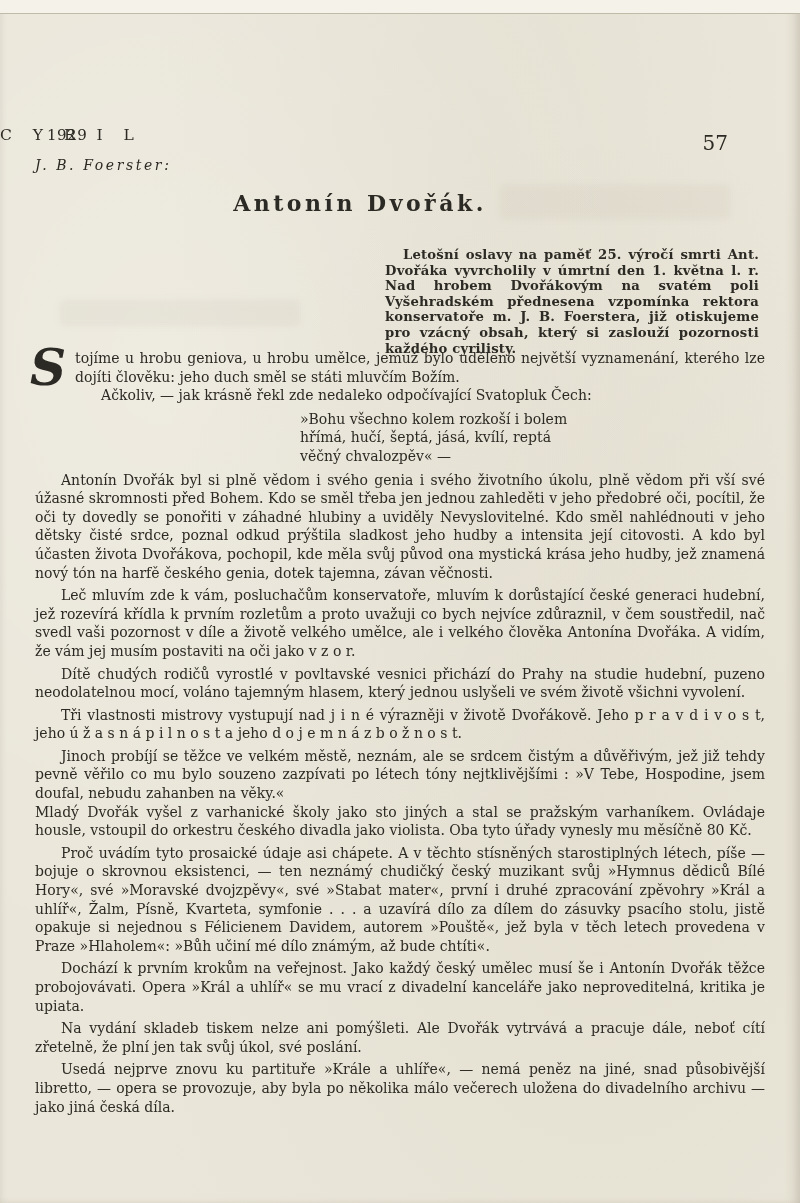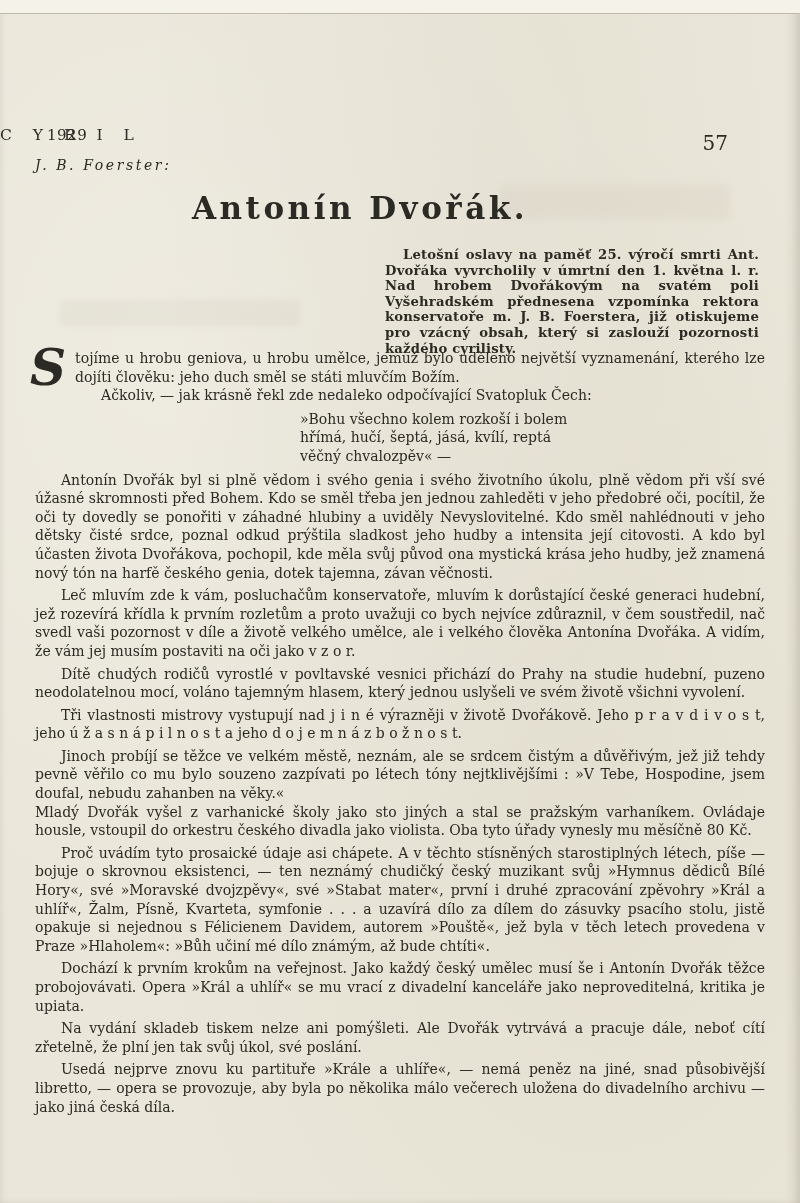--- a/index.html
+++ b/index.html
@@ -30,21 +30,21 @@
   .header .year{position:absolute;left:47px;top:0;letter-spacing:.5px;}
   .header .journal{position:absolute;left:0;width:770px;top:0;letter-spacing:8px;font-size:15.5px;}
   .header .pageno{position:absolute;right:72px;top:5px;font-size:20px;}
   .byline{
     position:absolute;top:157px;left:35px;
     font-size:14px;letter-spacing:2.6px;font-style:italic;
   }
   .title{
     position:absolute;top:190px;left:0;width:720px;margin:0;
     text-align:center;
-    font-size:31px;font-weight:bold;letter-spacing:3.5px;
+    font-size:22px;font-weight:bold;letter-spacing:3.5px;
   }
   .lede{
     position:absolute;top:247px;left:385px;width:374px;
     font-size:13.2px;line-height:15.6px;
     font-weight:bold;
     text-align:justify;text-indent:18px;
     letter-spacing:.2px;
   }
   .bodytext{
     position:absolute;top:349px;left:35px;width:730px;

